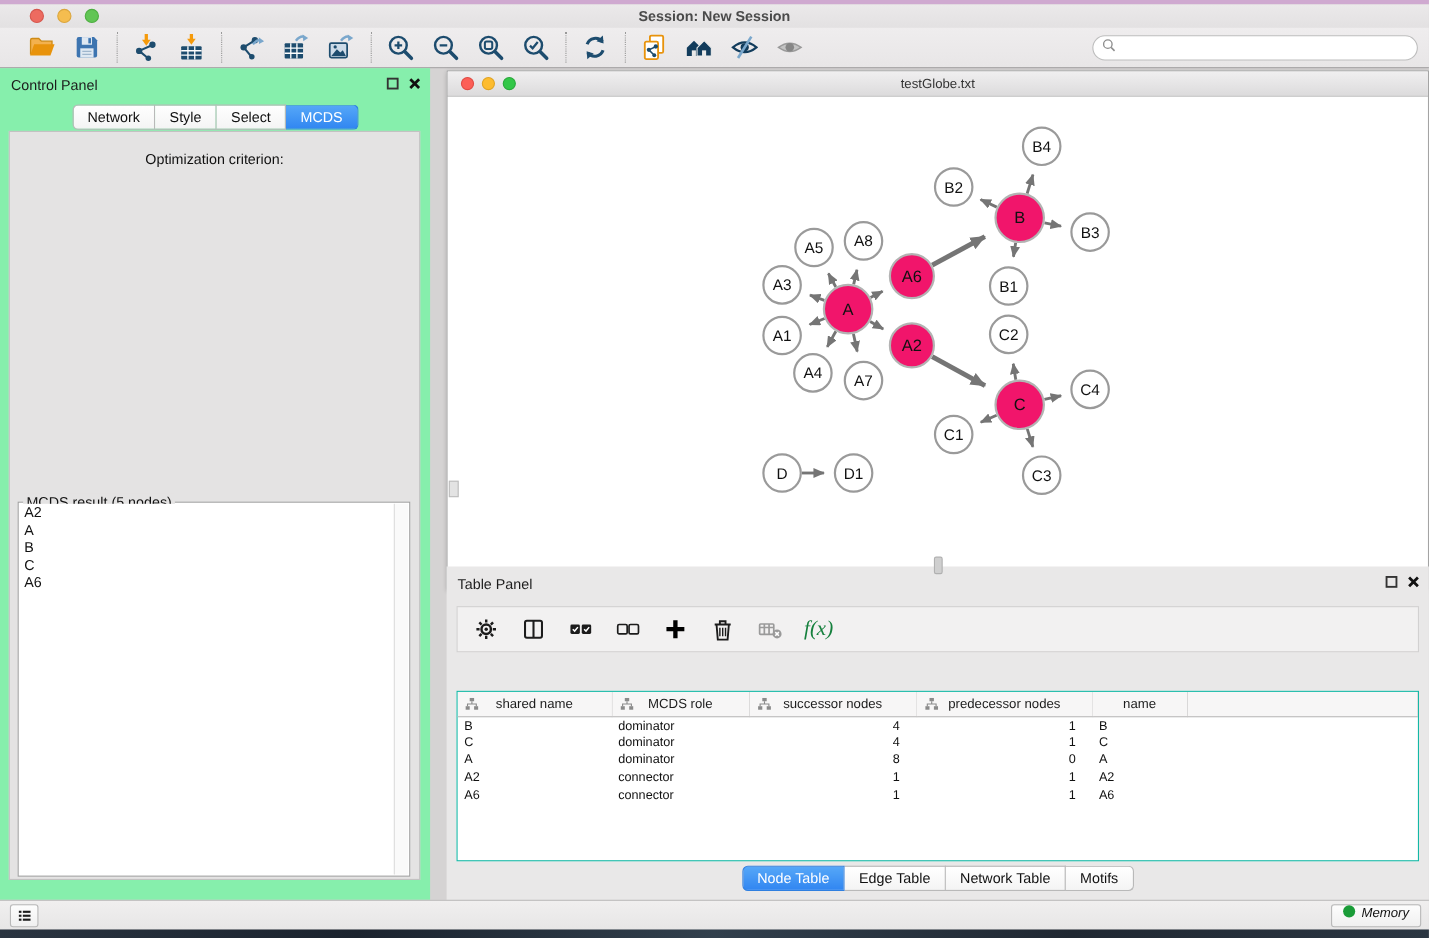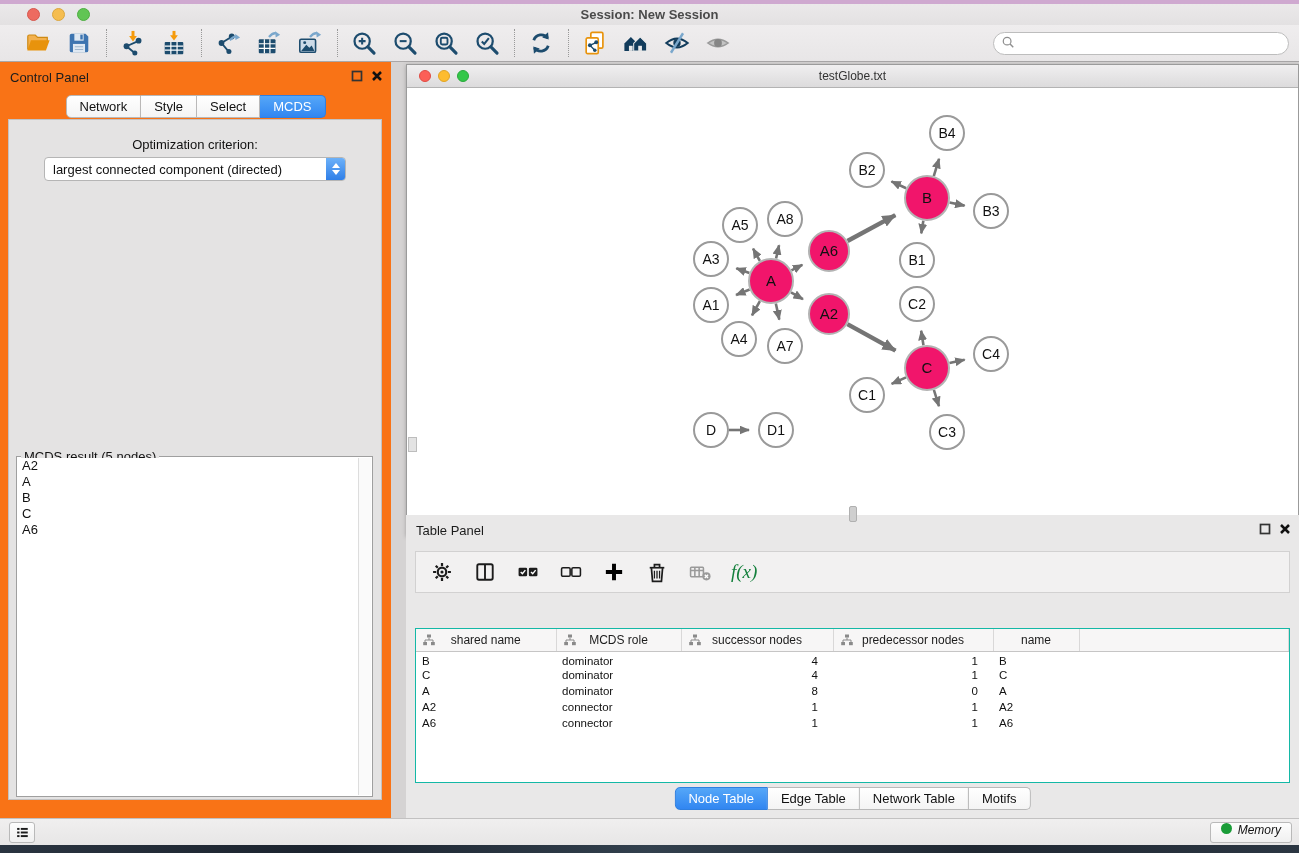--- a/index.html
+++ b/index.html
@@ -25,21 +25,21 @@
   .tb-group { display:flex; align-items:center; gap:14px; padding:0 13px; }
   .tb-sep { width:1px; height:28px; border-left:1px dotted #999; }
   .tb-btn { width:27px; height:27px; border:none; background:transparent; padding:0; cursor:pointer; }
   .tb-btn svg { width:26px; height:26px; display:block; }
   .search-wrap { position:absolute; right:10px; top:7px; width:296px; height:23px;
     background:#fff; border:1px solid #bdbdbd; border-radius:12px; display:flex; align-items:center; padding-left:7px; }
   .search-wrap svg { width:14px; height:14px; }
   .search-wrap input { border:none; outline:none; flex:1; height:18px; font-size:12px; background:transparent; padding-left:4px; }
 
   
-  .control-panel { position:absolute; left:0; top:62px; width:391px; height:756px; background:#f97316; }
+  .control-panel { position:absolute; left:0; top:62px; width:391px; height:756px; background:#86efac; }
   .panel-head { position:absolute; left:10px; top:8px; font-size:13px; color:#1c1c1c; }
   .panel-icons { position:absolute; right:8px; top:8px; display:flex; gap:8px; align-items:center; }
   .panel-icons .pi { width:12px; height:12px; cursor:pointer; }
   .panel-icons svg { width:12px; height:12px; display:block; }
 
   .seg { display:flex; }
   .seg .seg-btn { font-size:13px; color:#111; background:linear-gradient(#ffffff,#f4f4f4);
     border:1px solid #b9b9b9; border-left:none; padding:3px 13px; cursor:pointer; white-space:nowrap; }
   .seg .seg-btn:first-child { border-left:1px solid #b9b9b9; border-radius:5px 0 0 5px; }
   .seg .seg-btn:last-child { border-radius:0 5px 5px 0; }
@@ -318,27 +318,20 @@
         </span>
     </div>
     <div class="seg cp-tabs" id="cp-tabs">
         <button class="seg-btn">Network</button>
         <button class="seg-btn">Style</button>
         <button class="seg-btn">Select</button>
         <button class="seg-btn active">MCDS</button>
       </div>
     <div class="cp-box">
       <div class="opt-label">Optimization criterion:</div>
-      <div class="criterion">
-        <span class="val">largest connected component (directed)</span>
-        <span class="stepper">
-          <span class="tri up"></span>
-            <span class="tri down"></span>
-        </span>
-      </div>
       <div class="mcds-fieldset">
         <div class="mcds-legend">MCDS result (5 nodes)</div>
         <div class="mcds-list" id="mcds-list">
             <div class="mcds-item">A2</div>
             <div class="mcds-item">A</div>
             <div class="mcds-item">B</div>
             <div class="mcds-item">C</div>
             <div class="mcds-item">A6</div>
           </div>
         <div class="mcds-scroll"></div>

